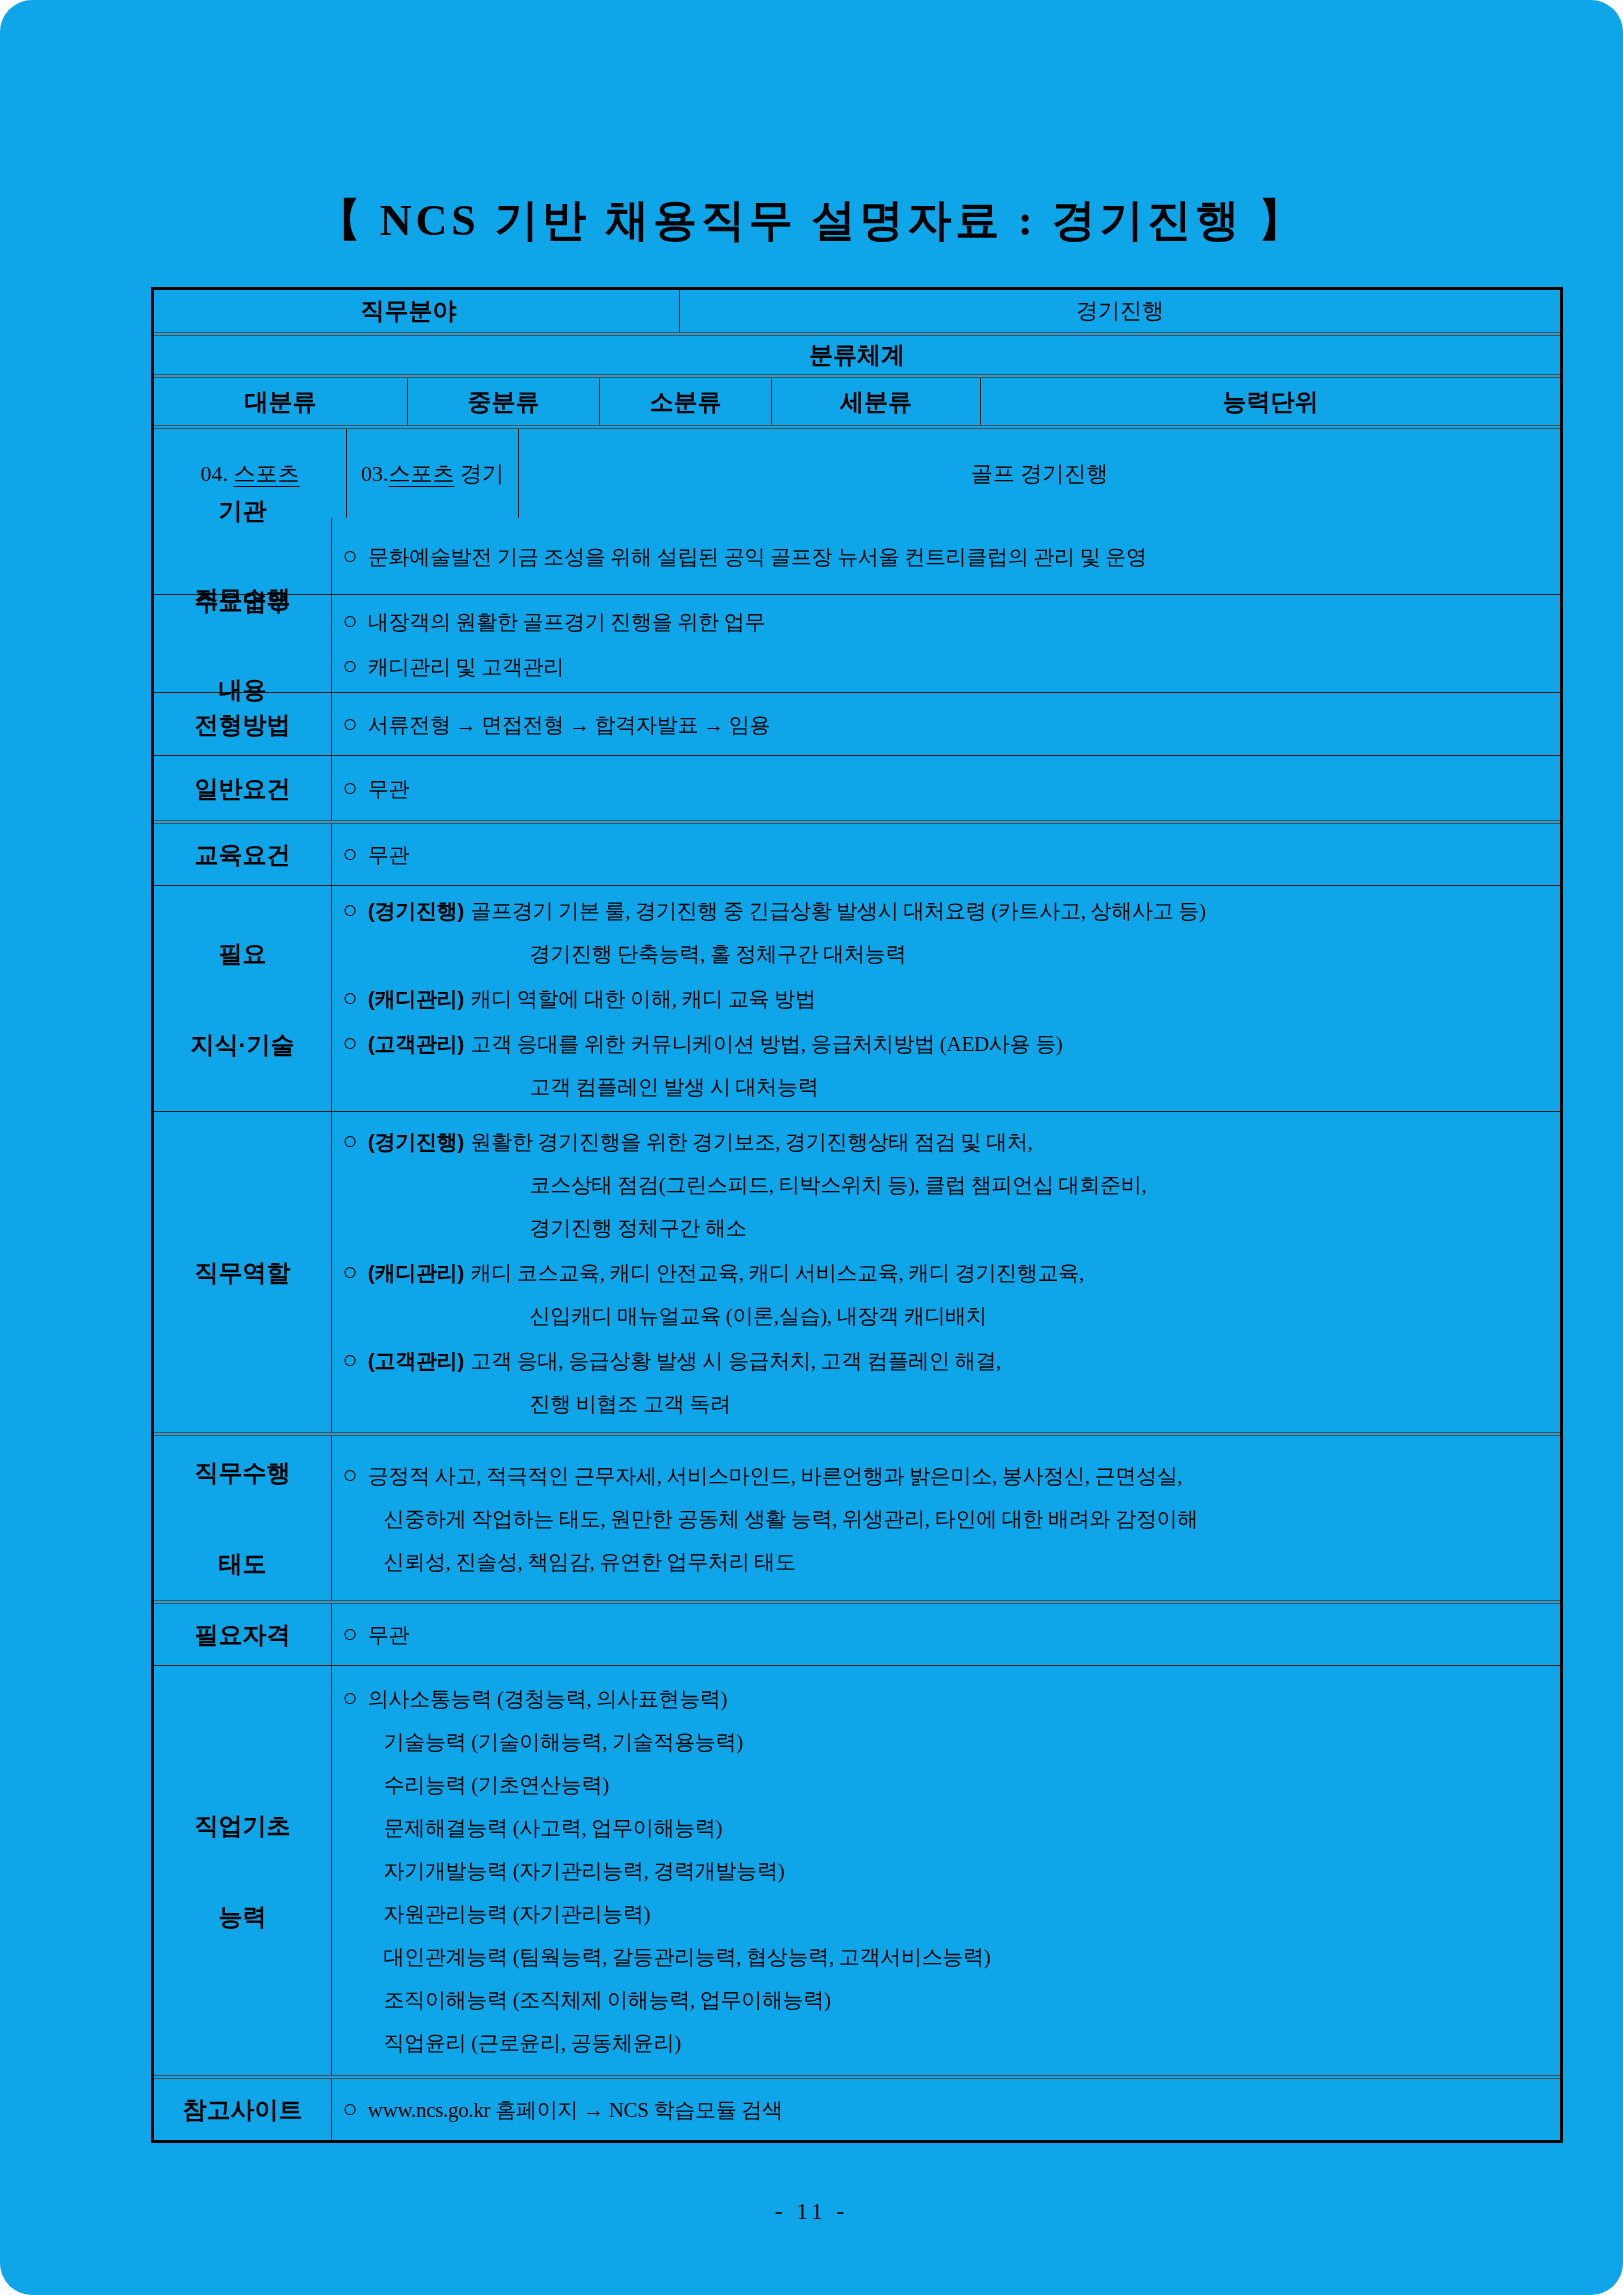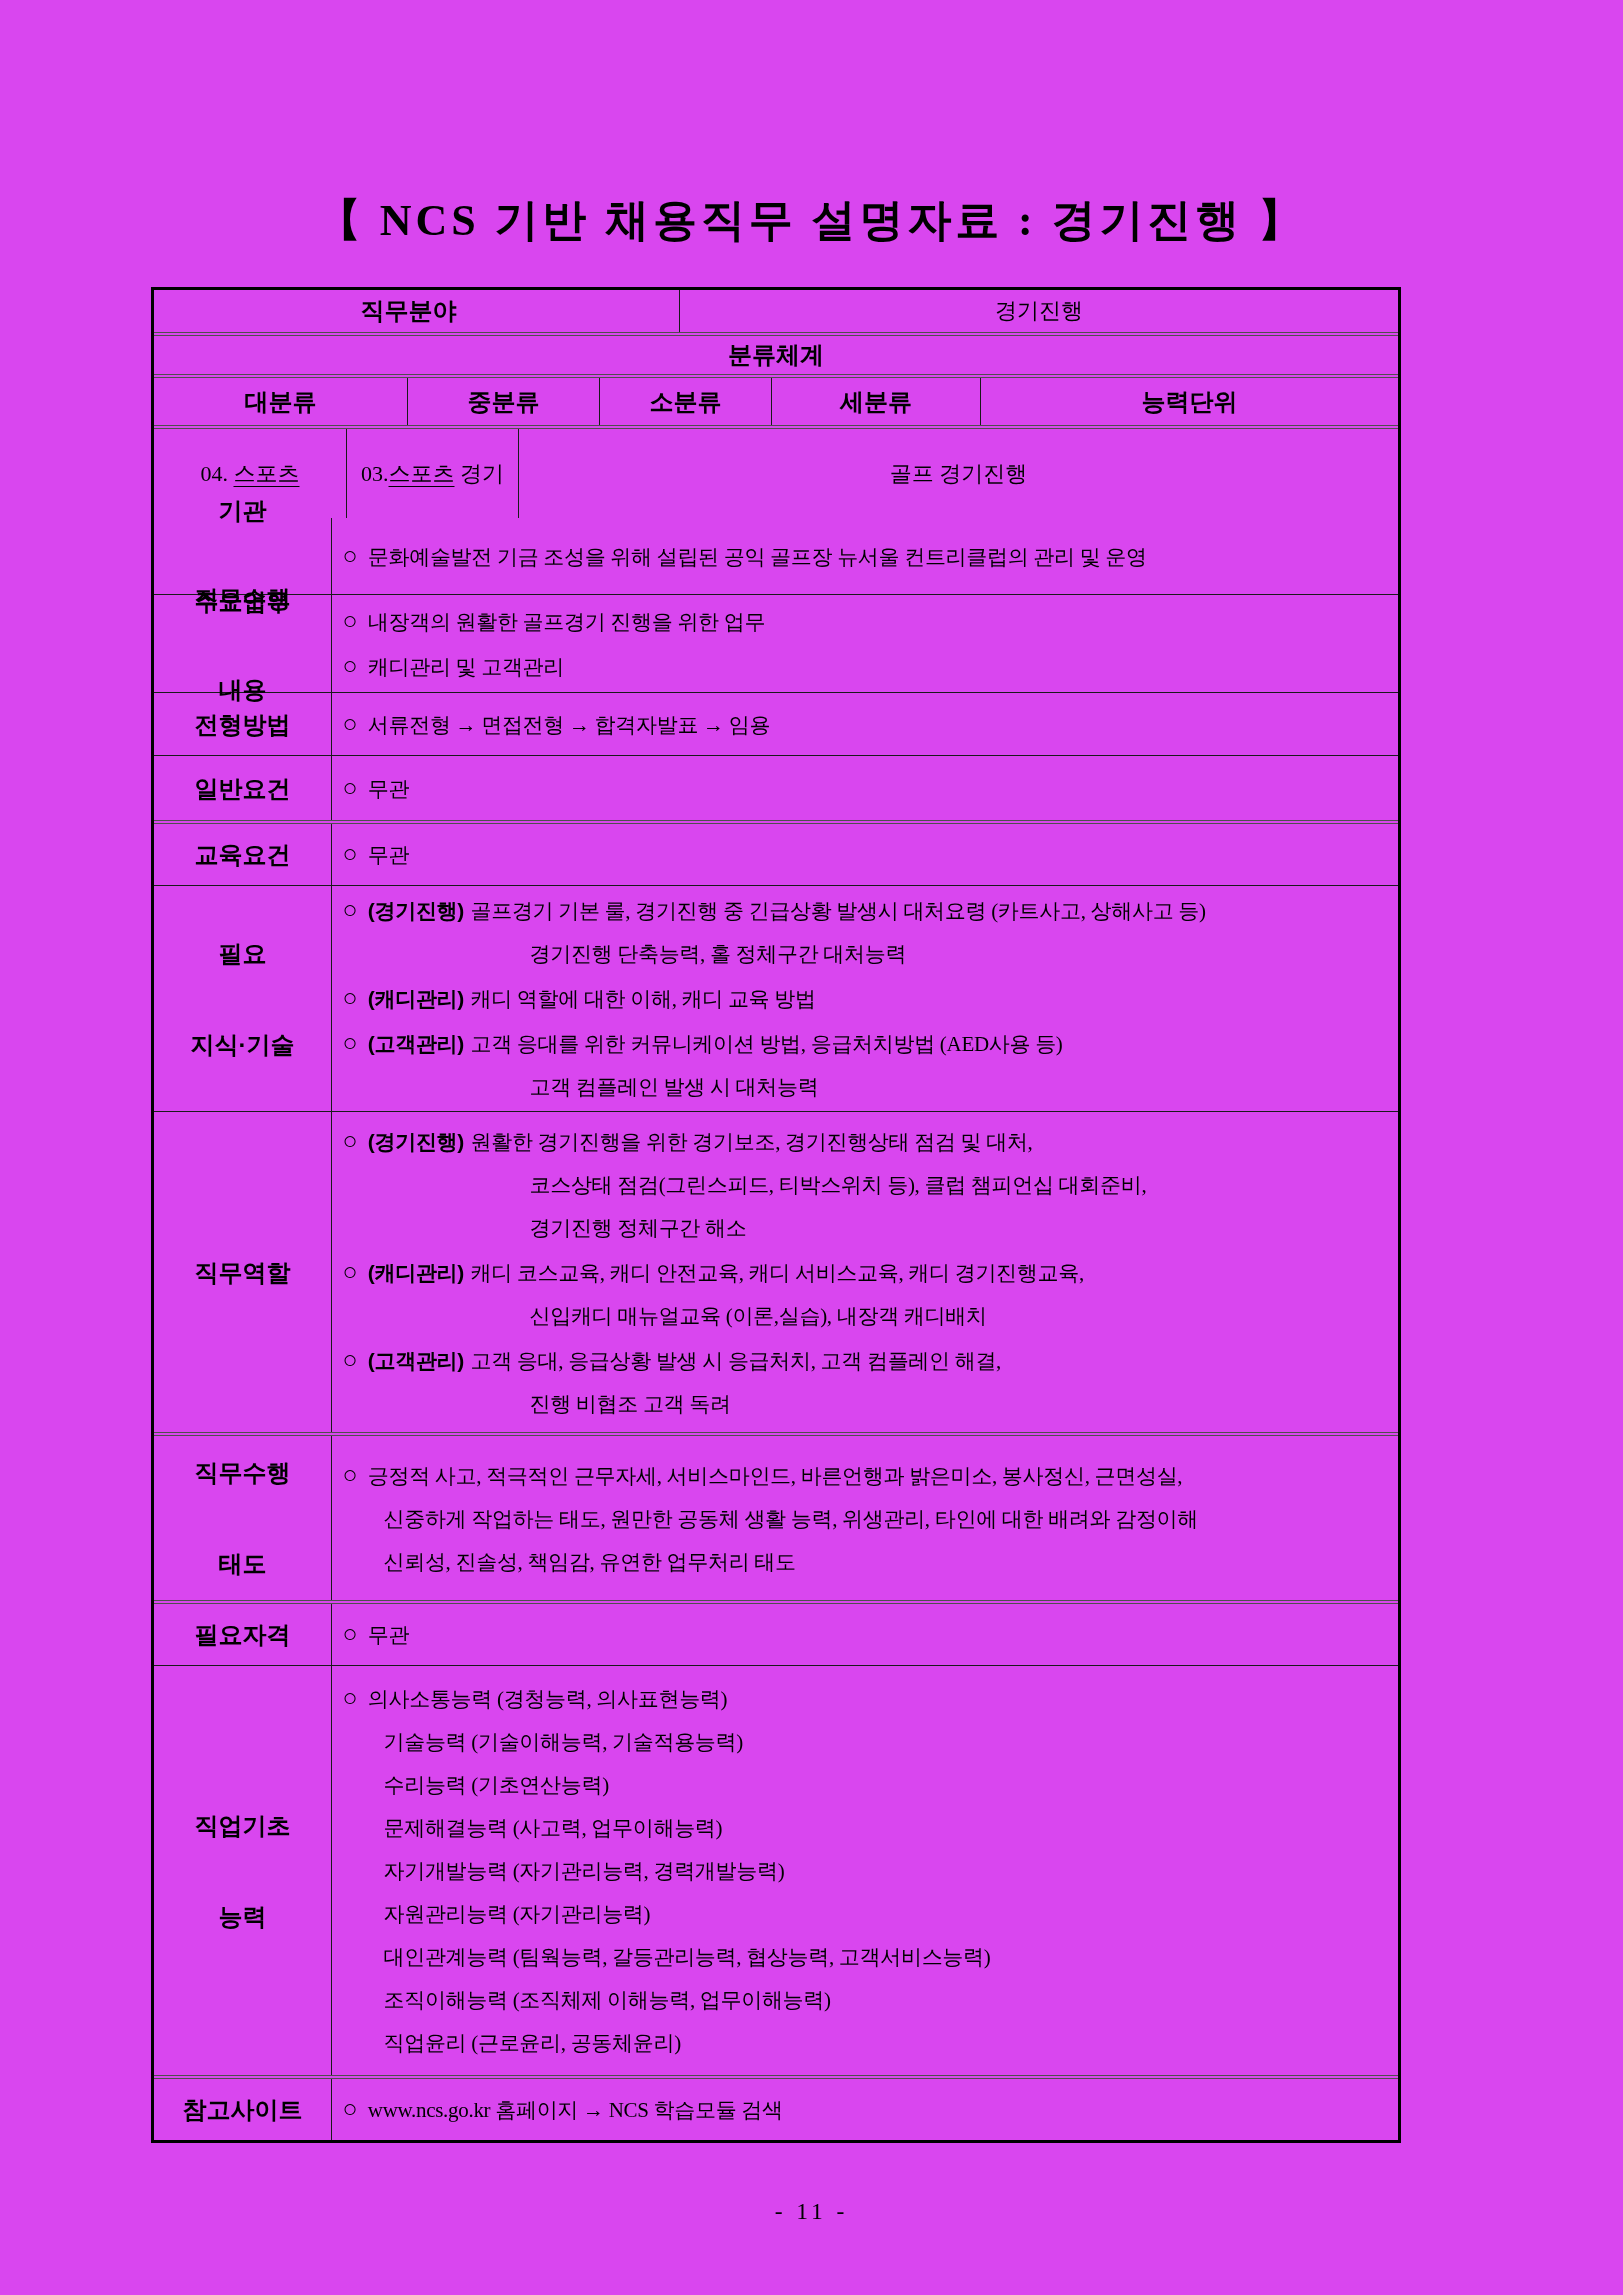--- a/index.html
+++ b/index.html
@@ -1,35 +1,36 @@
 <!DOCTYPE html>
 <html style="font-size:10.5px"><head>
 <meta charset="utf-8">
 <style>
   html,body{margin:0;padding:0;background:#ffffff;}
   .page{
     position:relative;
     width:1623px;height:2295px;
-    background:#d946ef;
+    background:#0ea5e9;
     font-family:"Liberation Serif","DejaVu Serif",serif;
     color:#000;
     overflow:hidden;
+    border-radius:32px;
   }
   .title{
     margin:0;
     padding-top:191px;
     text-align:center;
     font-family:"Liberation Serif","DejaVu Serif",serif;
     font-size:44px;
     font-weight:bold;
     letter-spacing:3.9px;
   }
   .tbl{
     box-sizing:border-box;
-    width:1250px;
+    width:1412px;
     margin:37px 0 0 151px;
     border:3.3px solid #000;
   }
   .row{display:flex;box-sizing:border-box;border-top:1.3px solid #1a1a1a;}
   .row:first-child{border-top:none;}
   .row.thick{border-top:4.6px double #4f4f4f;}
   .cell{box-sizing:border-box;border-left:1.3px solid #1a1a1a;display:flex;flex-direction:column;justify-content:center;}
   .cell:first-child{border-left:none;}
 
   

